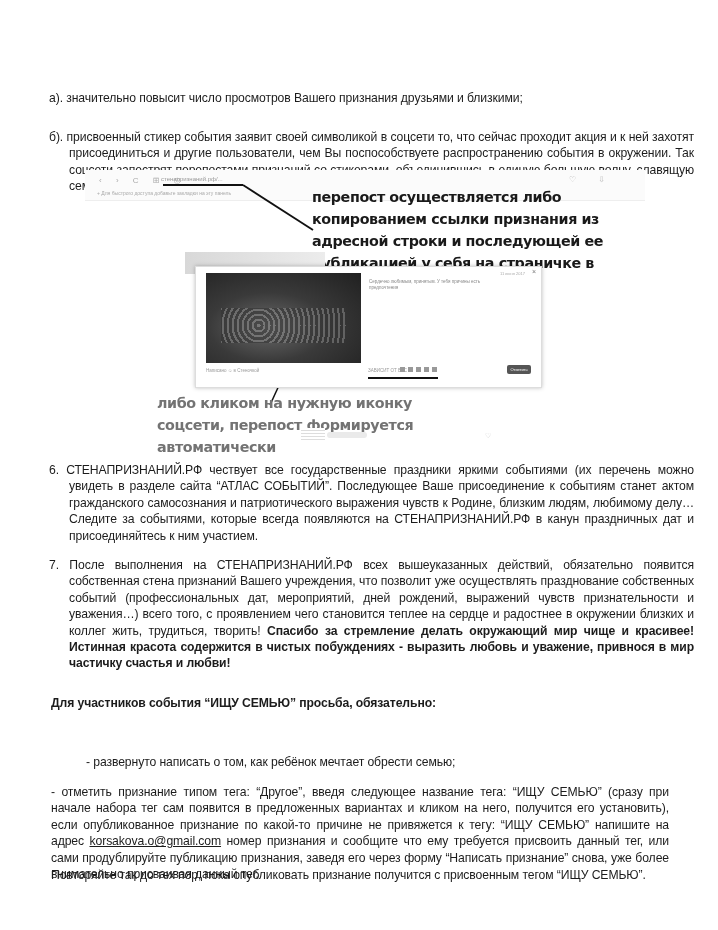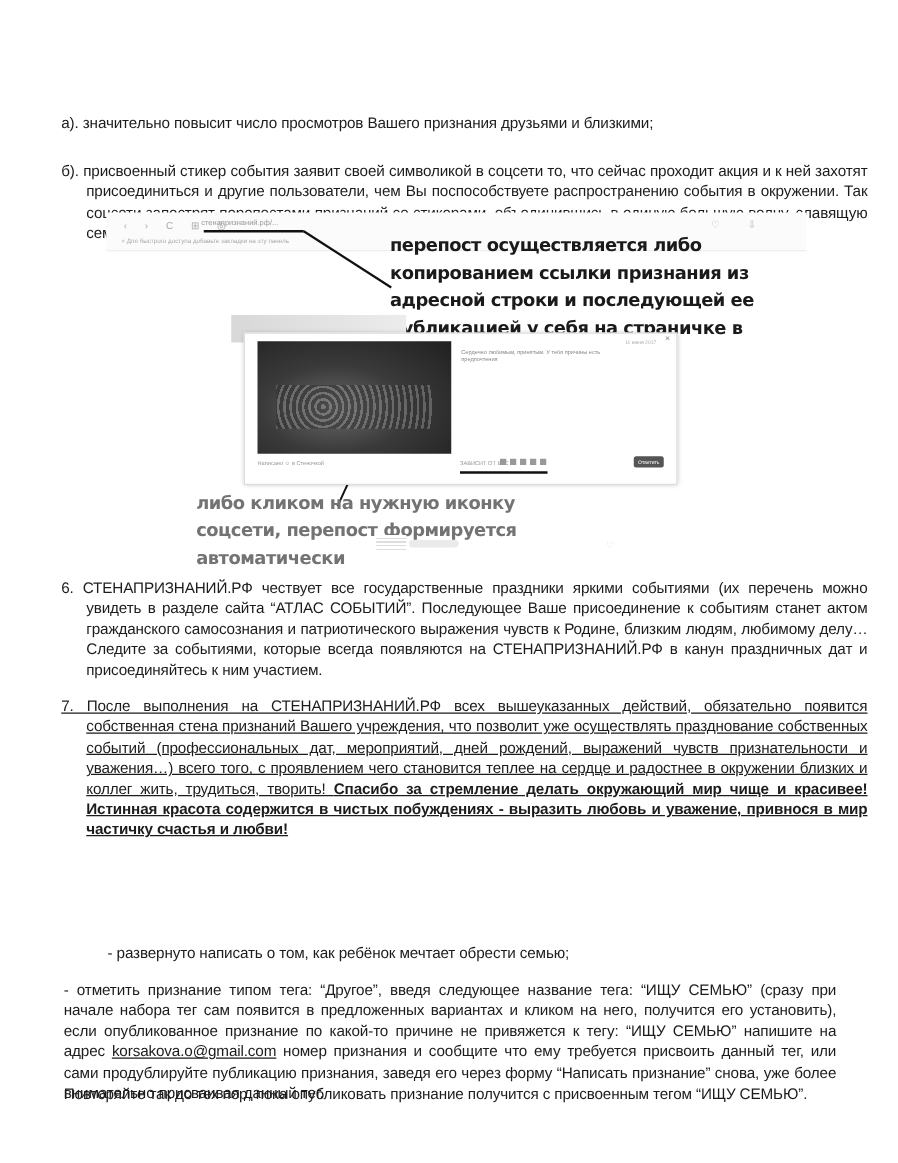--- a/index.html
+++ b/index.html
@@ -81,24 +81,25 @@
       <div class="modal-btn">Ответить</div>
     </div>
     <div class="callout2">либо кликом на нужную иконку соцсети, перепост формируется автоматически</div>
     <div class="faint1"></div>
     <div class="faint2"></div>
     <div class="faint3">♡</div>
   </div>
 
   <div class="para hang" style="left:47px; top:462px; width:625px;">6. СТЕНАПРИЗНАНИЙ.РФ чествует все государственные праздники яркими событиями (их перечень можно увидеть в разделе сайта “АТЛАС СОБЫТИЙ”. Последующее Ваше присоединение к событиям станет актом гражданского самосознания и патриотического выражения чувств к Родине, близким людям, любимому делу… Следите за событиями, которые всегда появляются на СТЕНАПРИЗНАНИЙ.РФ в канун праздничных дат и присоединяйтесь к ним участием.</div>
 
-  <div class="para hang" style="left:47px; top:557px; width:625px;text-decoration:underline;">
+  <div class="para hang" style="left:47px; top:557px; width:625px;">
     <span>7. После выполнения на СТЕНАПРИЗНАНИЙ.РФ всех вышеуказанных действий, обязательно появится собственная стена признаний Вашего учреждения, что позволит уже осуществлять празднование собственных событий (профессиональных дат, мероприятий, дней рождений, выражений чувств признательности и уважения…) всего того, с проявлением чего становится теплее на сердце и радостнее в окружении близких и коллег жить, трудиться, творить! </span><span class="bold">Спасибо за стремление делать окружающий мир чище и красивее! Истинная красота содержится в чистых побуждениях - выразить любовь и уважение, привнося в мир частичку счастья и любви!</span>
   </div>
 
+  <div class="para bold" style="left:49px; top:695px; width:620px;">Для участников события “ИЩУ СЕМЬЮ” просьба, обязательно:</div>
 
 
   <div class="para" style="left:49px; top:754px; width:620px;margin-left:35px;">- развернуто написать о том, как ребёнок мечтает обрести семью;</div>
 
   <div class="para" style="left:49px; top:784px; width:618px;">
     <span>- отметить признание типом тега: “Другое”, введя следующее название тега: “ИЩУ СЕМЬЮ” (сразу при начале набора тег сам появится в предложенных вариантах и кликом на него, получится его установить), если опубликованное признание по какой-то причине не привяжется к тегу: “ИЩУ СЕМЬЮ” напишите на адрес </span><span class="link">korsakova.o@gmail.com</span><span> номер признания и сообщите что ему требуется присвоить данный тег, или сами продублируйте публикацию признания, заведя его через форму “Написать признание” снова, уже более внимательно присваивая данный тег.</span>
   </div>
 
   <div class="para" style="left:49px; top:867px; width:618px;">Повторяйте так до тех пор, пока опубликовать признание получится с присвоенным тегом “ИЩУ СЕМЬЮ”.</div>
 

